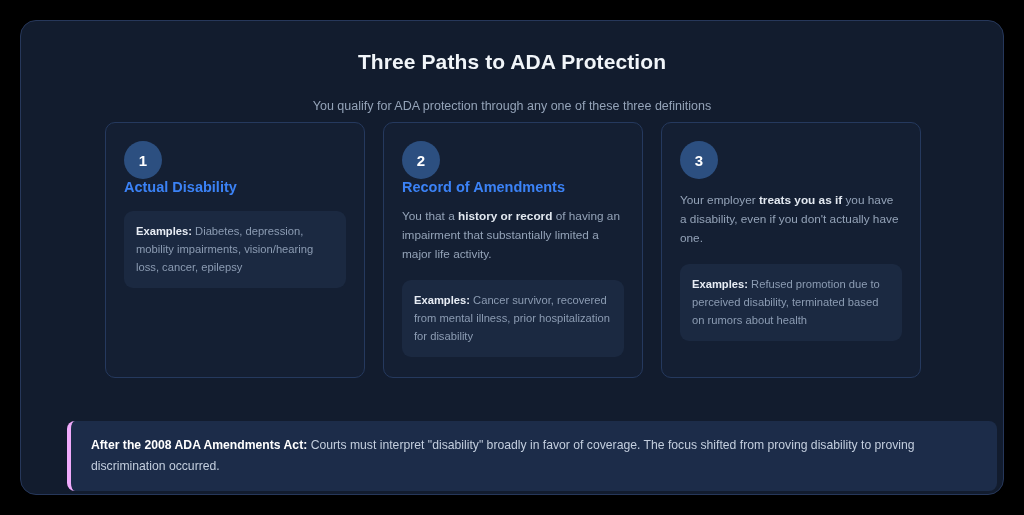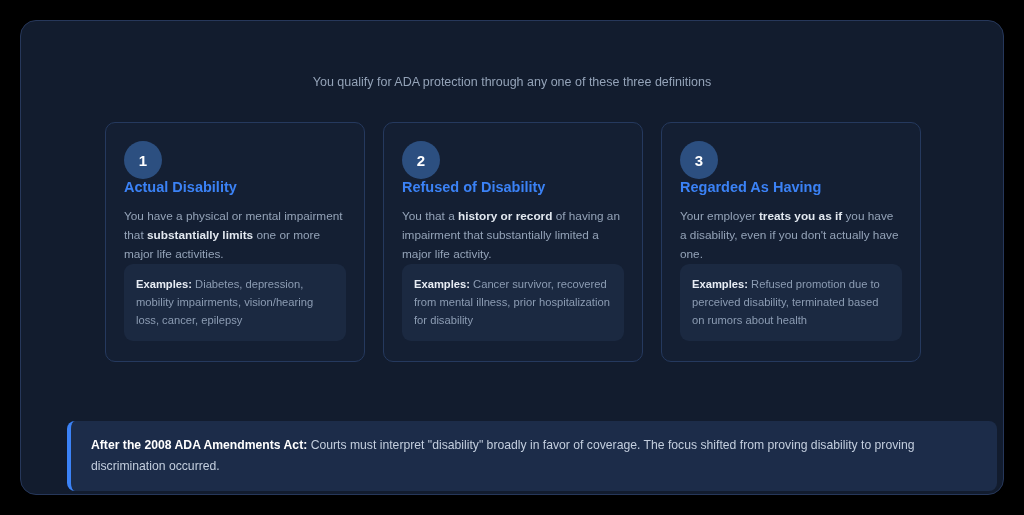--- a/index.html
+++ b/index.html
@@ -79,87 +79,85 @@
   .card-desc {
     margin-top: 12px;
     font-size: 11.8px;
     line-height: 19px;
     color: #94a3b8;
   }
 
   .card-desc b { color: #e2e8f0; font-weight: bold; }
 
   .examples {
+    margin-top: 16px;
     background: #1b2941;
     border-radius: 9px;
     padding: 11px 12px 12px 12px;
     font-size: 11.2px;
     line-height: 18px;
     color: #8c9cb3;
   }
 
   .examples b { color: #e8edf5; font-weight: bold; }
 
   #banner {
     position: absolute;
     left: 46px;
     top: 400px;
     width: 930px;
     min-height: 58px;
     background: #1c2c49;
     border-radius: 8px;
-    border-left: 4px solid #3b82f6;
+    border-left: 4px solid #f0abfc;
     padding: 14px 20px 14px 20px;
   }
 
   #banner-text {
     font-size: 12.2px;
     line-height: 21px;
     color: #c3ced e;
     color: #c3cede;
   }
 
   #banner-text b { color: #ffffff; font-weight: bold; }
 </style>
 </head>
 <body>
 
 <div id="panel">
 
   <div id="header">
+    <div id="page-title">Three Paths to ADA Protection</div>
     <div id="page-subtitle">You qualify for ADA protection through any one of these three definitions</div>
   </div>
 
   <div id="cards">
 
     <div class="card">
       <div class="badge">1</div>
       <div class="card-title">Actual Disability</div>
-      <div class="card-desc">
-        <span>You have a physical or mental impairment that </span><b>substantially limits</b><span> one or more major life activities.</span>
-      </div>
       <div class="examples">
         <b>Examples:</b><span> Diabetes, depression, mobility impairments, vision/hearing loss, cancer, epilepsy</span>
       </div>
     </div>
 
     <div class="card">
       <div class="badge">2</div>
-      <div class="card-title">Refused of Disability</div>
+      <div class="card-title">Record of Amendments</div>
       <div class="card-desc">
         <span>You that a </span><b>history or record</b><span> of having an impairment that substantially limited a major life activity.</span>
       </div>
       <div class="examples">
         <b>Examples:</b><span> Cancer survivor, recovered from mental illness, prior hospitalization for disability</span>
       </div>
     </div>
 
     <div class="card">
       <div class="badge">3</div>
-      <div class="card-title">Regarded As Having</div>
       <div class="card-desc">
         <span>Your employer </span><b>treats you as if</b><span> you have a disability, even if you don't actually have one.</span>
       </div>
       <div class="examples">
         <b>Examples:</b><span> Refused promotion due to perceived disability, terminated based on rumors about health</span>
       </div>
     </div>
 
   </div>
 

